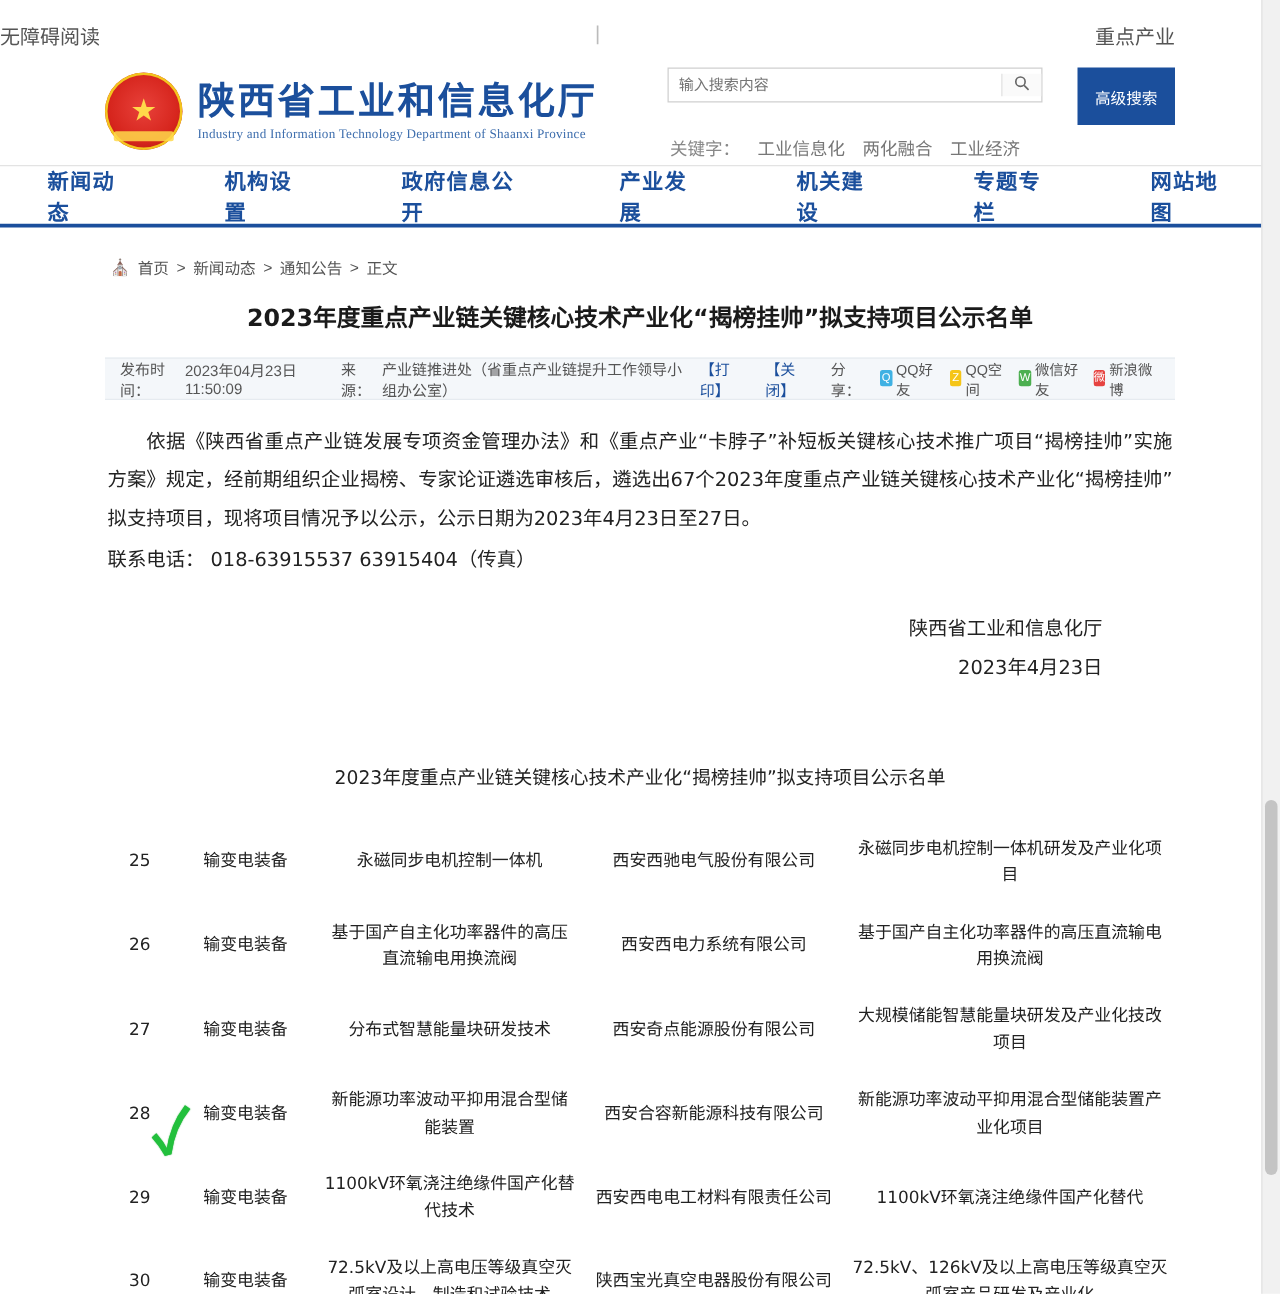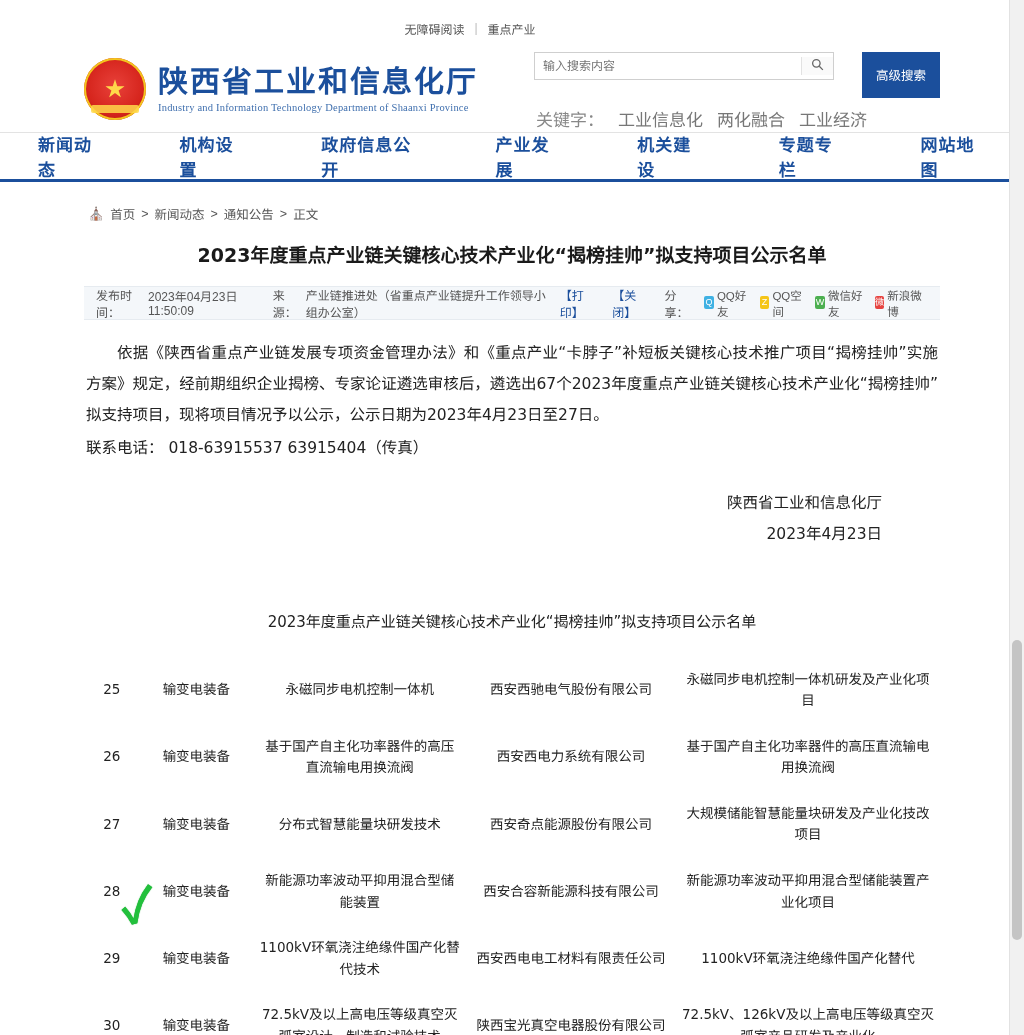--- a/index.html
+++ b/index.html
@@ -13,23 +13,23 @@
     width: 1024px;
     min-height: 1035px;
     background: #ffffff;
     overflow: hidden;
   }
   
   .topbar {
     height: 36px;
     display: flex;
     align-items: center;
-    justify-content: center;
+    justify-content: space-between;
     padding: 0 84px 0 0;
-    font-size: 12px;
+    font-size: 16px;
     color: #555;
     margin-top: 10px;
   }
   .topbar a {
     color: #555;
     text-decoration: none;
   }
   .topbar .sep {
     margin: 0 10px;
     color: #bbb;
@@ -138,21 +138,21 @@
     background: #1b4f9c;
     color: #fff;
     font-size: 12.5px;
     display: flex;
     align-items: center;
     justify-content: center;
     margin-left: 10px;
     cursor: pointer;
   }
   .keywords {
-    font-size: 17px;
+    font-size: 14px;
     color: #777;
     margin-top: 8px;
     display: flex;
     gap: 14px;
     padding-left: 2px;
   }
   .keywords .kw-label { color: #888; }
   .keywords a { color: #777; text-decoration: none; }
   
   .nav {

